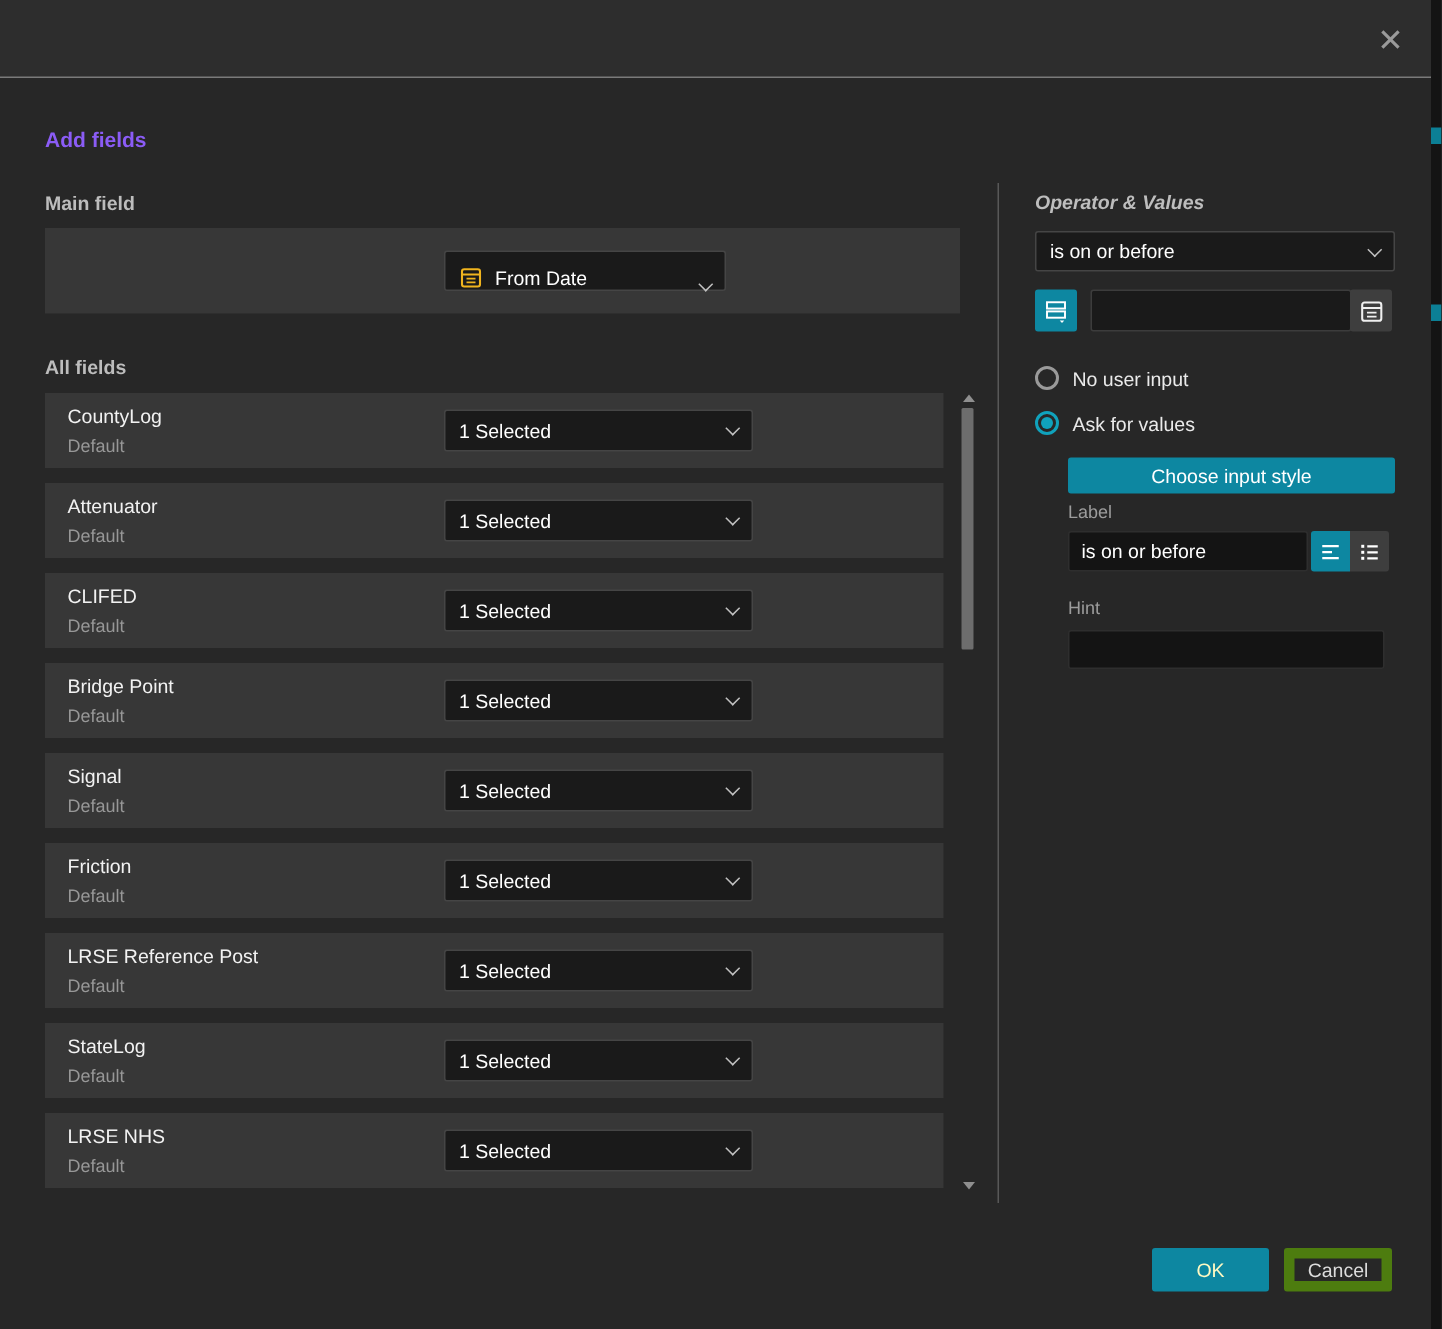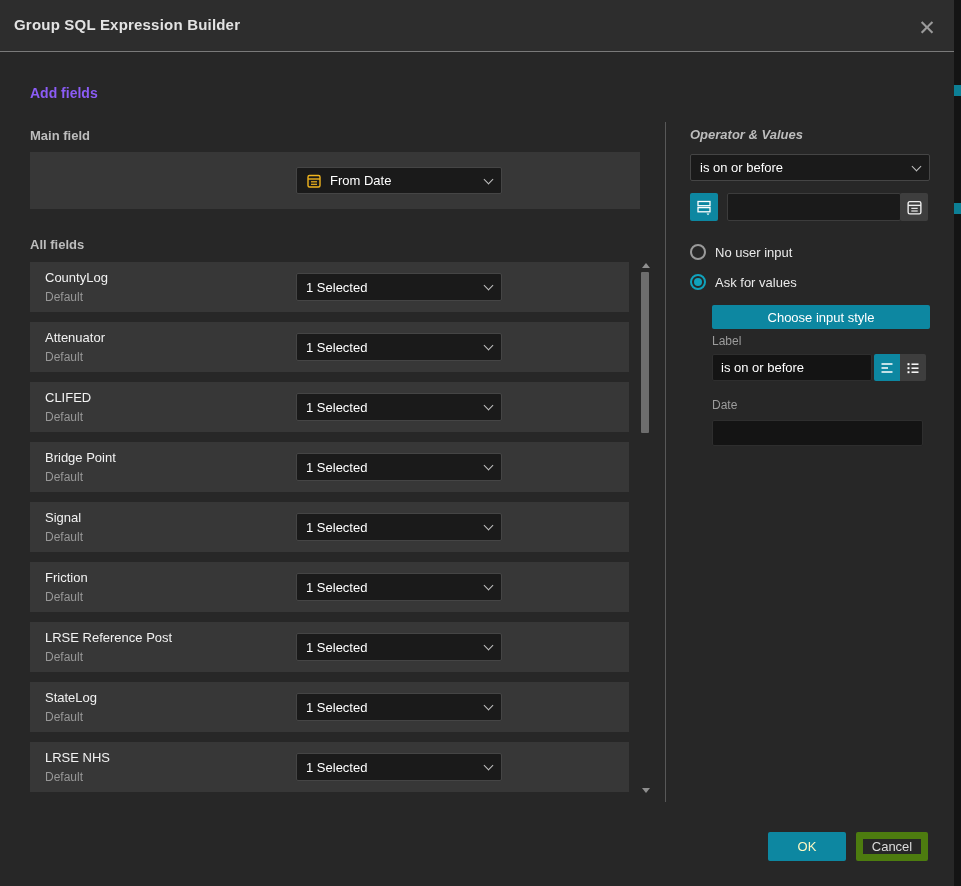--- a/index.html
+++ b/index.html
@@ -90,31 +90,30 @@
   
   .edge{left:954px;top:0;width:7px;height:886px;background:#141414;}
   .edge-frag{position:absolute;left:0;width:7px;height:11px;background:#0c7f95;}
   .edge-frag.f1{top:85px;}
   .edge-frag.f2{top:203px;}
 </style>
 </head>
 <body>
 
 <div class="abs titlebar">
-  <div class="abs dialog-title">Group SQL Expression Builder</div>
   <div class="abs close-btn">
     <span>✕</span>
   </div>
 </div>
 
 <div class="abs h-add">Add fields</div>
 <div class="abs h-sub" style="left:30px;top:128px;">Main field</div>
 
 <div class="abs main-panel">
-  <div class="select" style="position:absolute;left:266px;top:15px;width:206px;height:27px;">
+  <div class="select" style="position:absolute;left:266px;top:15px;width:188px;height:27px;align-items:flex-end;">
     <svg width="16" height="16" viewBox="0 0 16 16" style="margin-right:8px;flex:none;">
       <rect x="2" y="2.5" width="12" height="11.5" rx="1.5" fill="none" stroke="var(--gold)" stroke-width="1.4"></rect>
       <line x1="2" y1="6" x2="14" y2="6" stroke="var(--gold)" stroke-width="1.4"></line>
       <line x1="5" y1="8.8" x2="11" y2="8.8" stroke="var(--gold)" stroke-width="1.2"></line>
       <line x1="5" y1="11.3" x2="11" y2="11.3" stroke="var(--gold)" stroke-width="1.2"></line>
     </svg>
     <span class="sel-label">From Date</span>
     <span class="chev"></span>
   </div>
 </div>
@@ -260,21 +259,21 @@
   <svg width="16" height="16" viewBox="0 0 16 16">
     <rect x="2.5" y="3.2" width="2" height="2" fill="#fff"></rect>
     <rect x="2.5" y="7.2" width="2" height="2" fill="#fff"></rect>
     <rect x="2.5" y="11.2" width="2" height="2" fill="#fff"></rect>
     <line x1="6.5" y1="4.2" x2="13.5" y2="4.2" stroke="#fff" stroke-width="1.5"></line>
     <line x1="6.5" y1="8.2" x2="13.5" y2="8.2" stroke="#fff" stroke-width="1.5"></line>
     <line x1="6.5" y1="12.2" x2="13.5" y2="12.2" stroke="#fff" stroke-width="1.5"></line>
   </svg>
 </div>
 
-<div class="abs caption cap-hint">Date</div>
+<div class="abs caption cap-hint">Hint</div>
 <input class="abs hint-input" value="" style="">
 
 <button class="abs ok-btn">OK</button>
 <button class="abs cancel-btn">Cancel</button>
 
 <div class="abs edge">
   <div class="edge-frag f1"></div>
   <div class="edge-frag f2"></div>
 </div>
 

